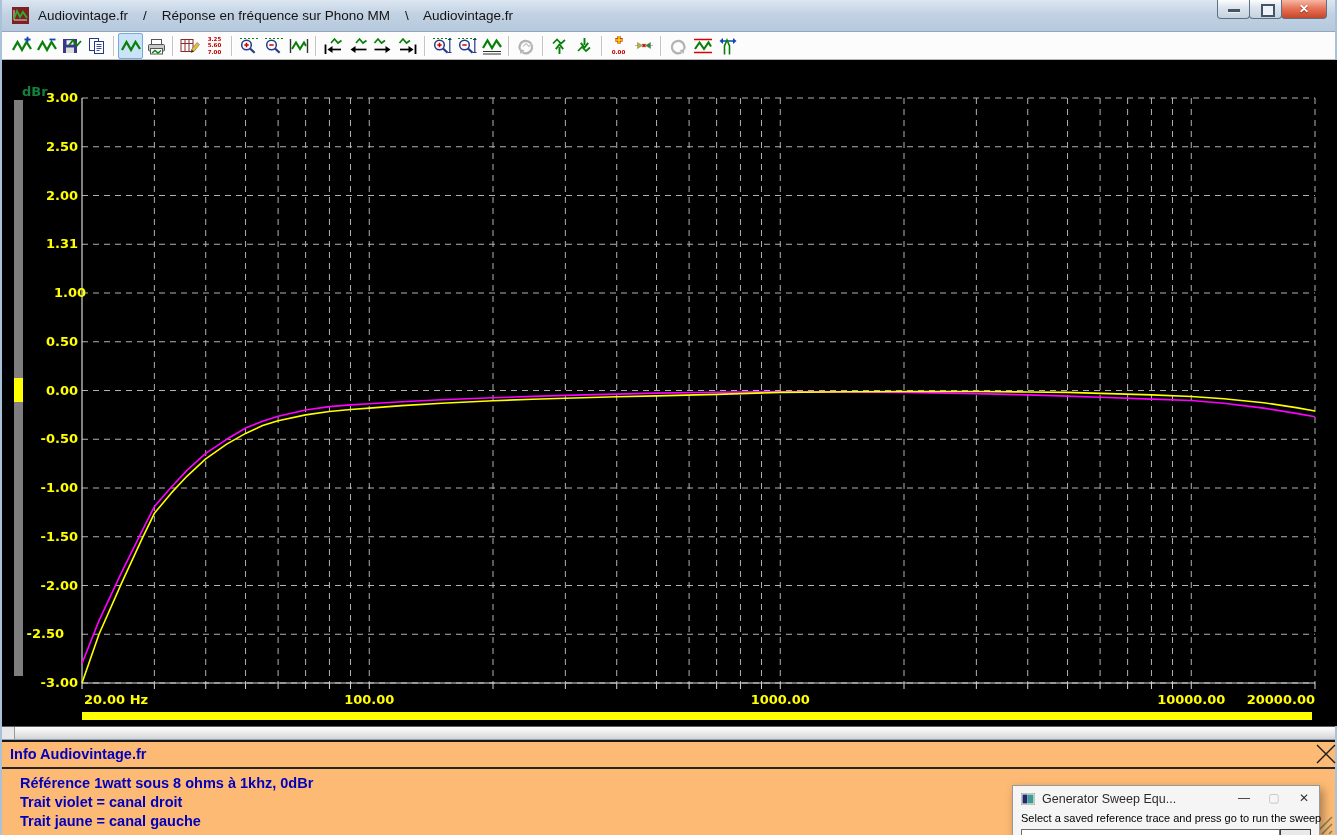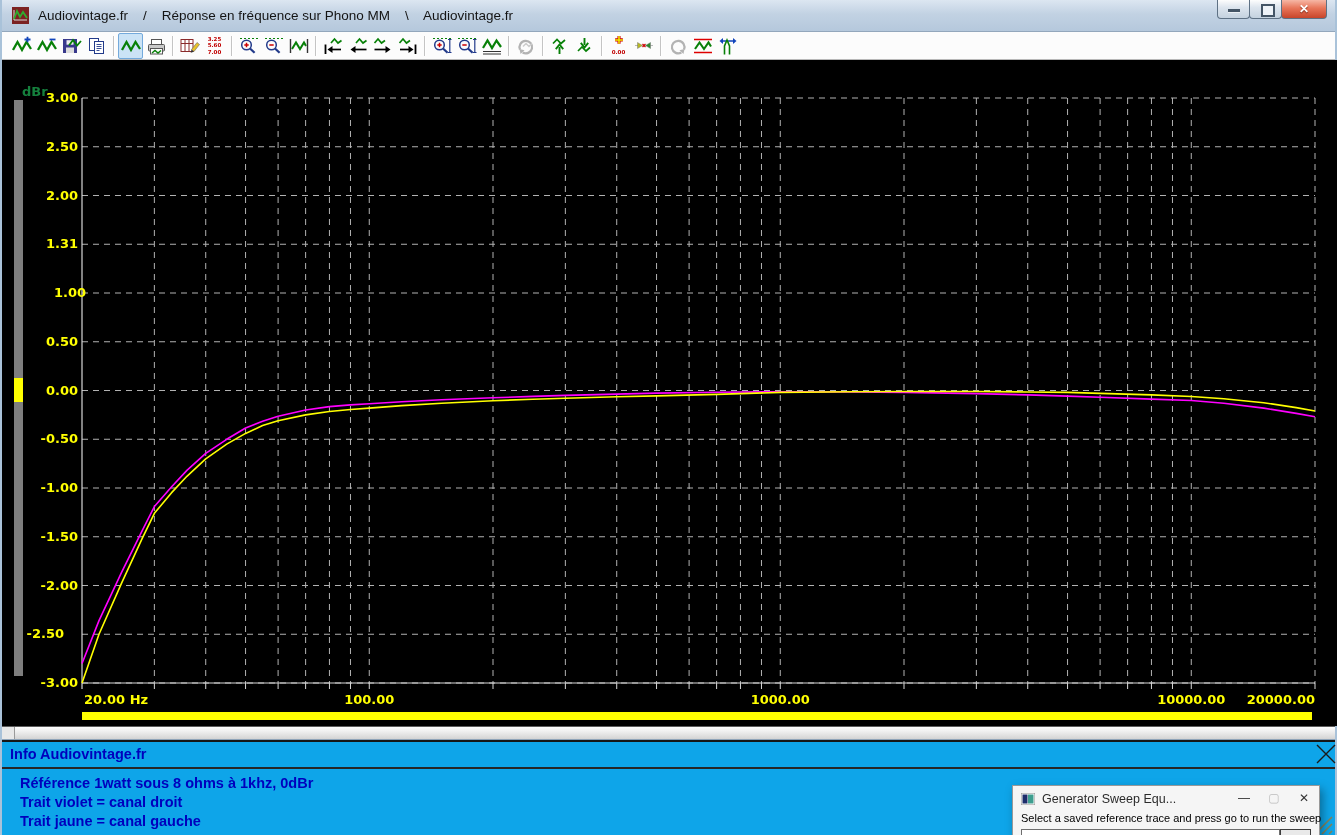--- a/index.html
+++ b/index.html
@@ -47,21 +47,21 @@
   .progress { position:absolute; left:80px; top:652px; width:1230px; height:8px; background:#ffff00; }
 
   
   .scrollstrip { position:absolute; top:726px; left:0; right:0; height:14px;
     background:linear-gradient(#ffffff,#d4d4d4); border-top:1px solid #5c5c5c; border-bottom:1px solid #8ea3b8; }
   .scrollstrip::before { content:""; position:absolute; left:0; top:0; width:12px; height:100%;
     background:#e8e8e8; border-right:1px solid #9a9a9a; }
 
   
   .info-panel { position:absolute; top:740px; left:0; right:0; bottom:0;
-    background:#0ea5e9; border-top:2px solid #161616; }
+    background:#fdba74; border-top:2px solid #161616; }
   .panel-title { color:#0000bd; font-weight:bold; font-size:14.5px; padding:4px 0 0 8px; }
   .panel-rule { position:absolute; top:25px; left:0; right:0; height:2px; background:#262626; }
   .panel-lines { position:absolute; top:32px; left:18px; color:#0000bd; font-weight:bold;
     font-size:14.5px; line-height:19px; }
   .panel-close { position:absolute; top:744px; left:1314px; width:20px; height:21px; z-index:9; }
   .panel-grip { position:absolute; right:2px; bottom:0; width:24px; height:24px; }
 
   
   .dialog { position:absolute; left:1010px; top:750px; width:308px; height:79px; z-index:8;
     background:#f5f5f5; border:1px solid #989898; box-shadow:3px 4px 9px rgba(0,0,0,.35);margin-top:35px; }

